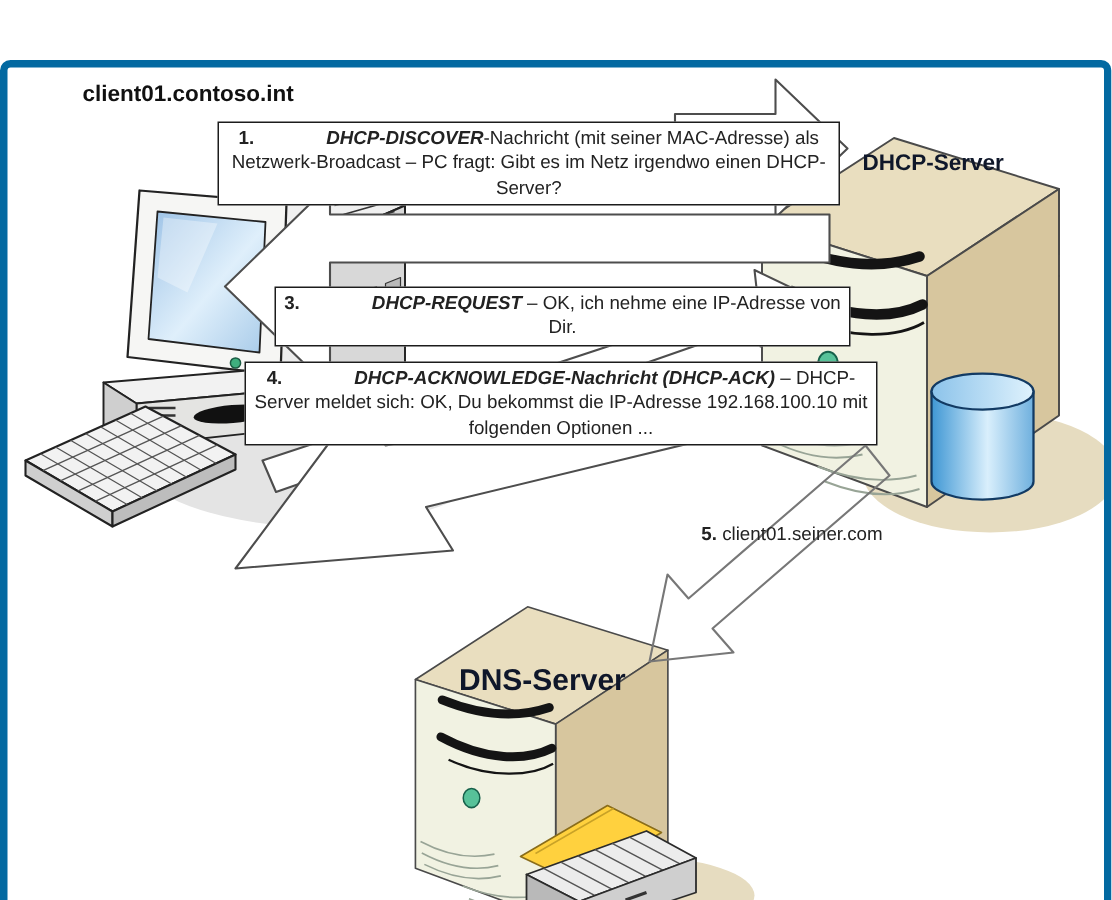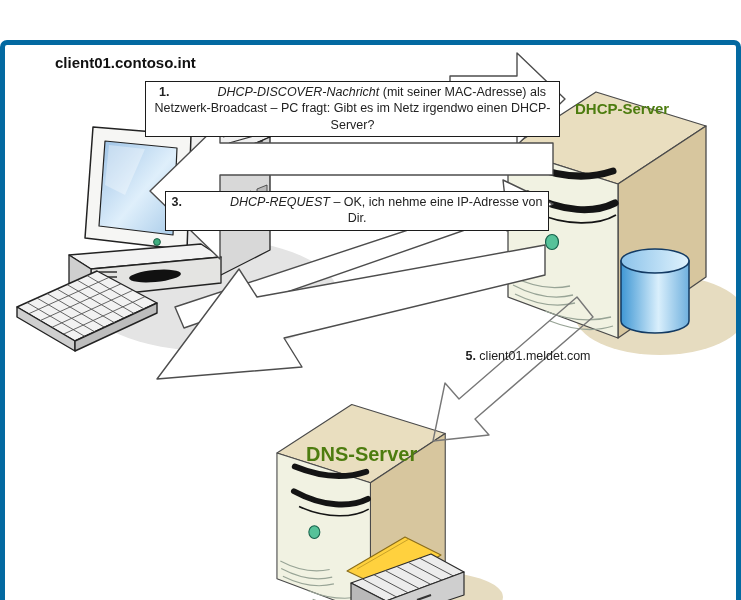--- a/index.html
+++ b/index.html
@@ -9,27 +9,27 @@
     font-family:"Liberation Sans", sans-serif;color:#222;margin-top:40px;
   }
   .art{position:absolute;left:0;top:0;z-index:0;}
   .bottom-strip{position:absolute;left:0;right:0;top:578px;bottom:0;background:#f4f4f1;
     border-top:1px solid #cfcfcd;border-radius:0 0 7px 7px;z-index:1;}
   .txt{position:absolute;z-index:2;}
   .page-title{left:50px;top:9px;font-size:15px;font-weight:bold;color:#111;}
   .msg{background:#ffffff;border:1.4px solid #1c1c1c;font-size:12.5px;line-height:1.3;
     text-align:center;padding:2px 5px 3px;}
   .msg .num{font-weight:bold;margin-right:4px;}
-  .msg .name{font-weight:normal;font-style:italic;padding-left:44px;}
-  .msg .suffix{font-style:italic;}
+  .msg .name{font-weight:bold;font-style:italic;padding-left:44px;}
+  .msg .suffix{}
   .box1{left:140px;top:36px;width:403px;}
   .box2{left:176px;top:96px;width:374px;}
-  .box3{left:160px;top:146px;width:372px;}
+  .box3{left:178px;top:146px;width:372px;}
   .box4{left:158px;top:196px;width:410px;}
-  .srv-label{font-weight:bold;color:#4d7c0f;}
+  .srv-label{font-weight:bold;color:#0f172a;}
   .dhcp-label{left:570px;top:55px;font-size:15px;}
   .dns-label{left:301px;top:398px;font-size:20px;}
   .step5{left:398px;top:303px;width:250px;font-size:12.5px;line-height:1.3;text-align:center;}
   .step5 b{font-weight:bold;}
 </style>
 </head>
 <body>
 
 <div class="canvas">
 
@@ -145,21 +145,24 @@
 
   <div class="txt msg box1">
     <span class="num">1.</span><span class="name">DHCP-DISCOVER</span><span class="suffix">-Nachricht</span><span> (mit seiner MAC-Adresse) als Netzwerk-Broadcast – PC fragt: Gibt es im Netz irgendwo einen DHCP-Server?</span>
   </div>
 
 
   <div class="txt msg box3">
     <span class="num">3.</span><span class="name">DHCP-REQUEST</span><span class="suffix"></span><span> – OK, ich nehme eine IP-Adresse von Dir.</span>
   </div>
 
+  <div class="txt msg box4">
+    <span class="num">4.</span><span class="name">DHCP-ACKNOWLEDGE-Nachricht (DHCP-ACK)</span><span class="suffix"></span><span> – DHCP-Server meldet sich: OK, Du bekommst die IP-Adresse 192.168.100.10 mit folgenden Optionen ...</span>
+  </div>
 
   <div class="txt srv-label dhcp-label">DHCP-Server</div>
   <div class="txt srv-label dns-label">DNS-Server</div>
 
   <div class="txt step5">
-    <div><b>5.</b><span> client01.meldet.com</span></div>
+    <div><b>5.</b><span> client01.seiner.com</span></div>
   </div>
 
 </div>
 
 </body></html>

